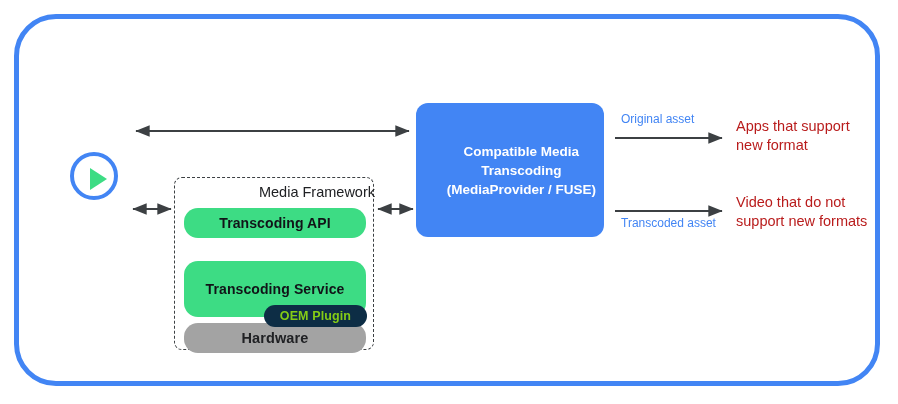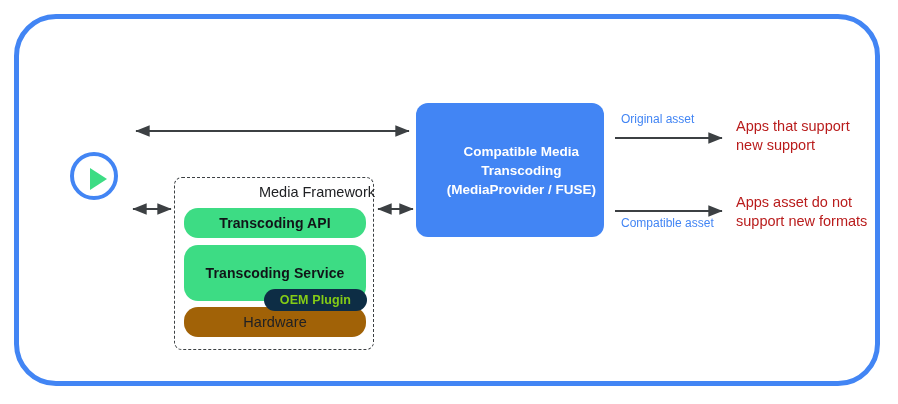--- a/index.html
+++ b/index.html
@@ -58,23 +58,23 @@
   .stack{
     position:absolute;left:9px;top:30px;width:182px;
   }
   .pill{
     box-sizing:border-box;
     border-radius:14px;
     display:flex;align-items:center;justify-content:center;
     font-weight:bold;font-size:14px;color:#111418;
     letter-spacing:.1px;
   }
-  .pill-api{height:30px;background:#3ddc84;margin-bottom:7px;}
+  .pill-api{height:30px;background:#3ddc84;margin-bottom:23px;}
   .pill-service{height:56px;background:#3ddc84;margin-bottom:6px;position:relative;}
-  .pill-hw{height:30px;background:#a16207;font-weight:normal;font-size:14.5px;color:#202124;}
+  .pill-hw{height:30px;background:#a3a3a3;font-weight:bold;font-size:14.5px;color:#202124;}
   .oem{
     position:absolute;right:-1px;bottom:-10px;
     height:22px;padding:0 16px;
     background:#0d2d45;color:#84cc16;
     border-radius:11px;
     display:flex;align-items:center;justify-content:center;
     font-size:12.5px;font-weight:bold;
   }
 
   
@@ -149,24 +149,24 @@
 
   <div class="cmt-box">
     <div class="cmt-text">
       <div>Compatible Media</div>
       <div>Transcoding</div>
       <div>(MediaProvider / FUSE)</div>
     </div>
   </div>
 
   <div class="asset-label lbl-original">Original asset</div>
-  <div class="asset-label lbl-transcoded">Compatible asset</div>
+  <div class="asset-label lbl-transcoded">Transcoded asset</div>
 
   <div class="apps-text apps-support">
     <div>Apps that support</div>
-    <div>new support</div>
+    <div>new format</div>
   </div>
   <div class="apps-text apps-nosupport">
-    <div>Apps asset do not</div>
+    <div>Video that do not</div>
     <div>support new formats</div>
   </div>
 
 </div>
 
 </body></html>

